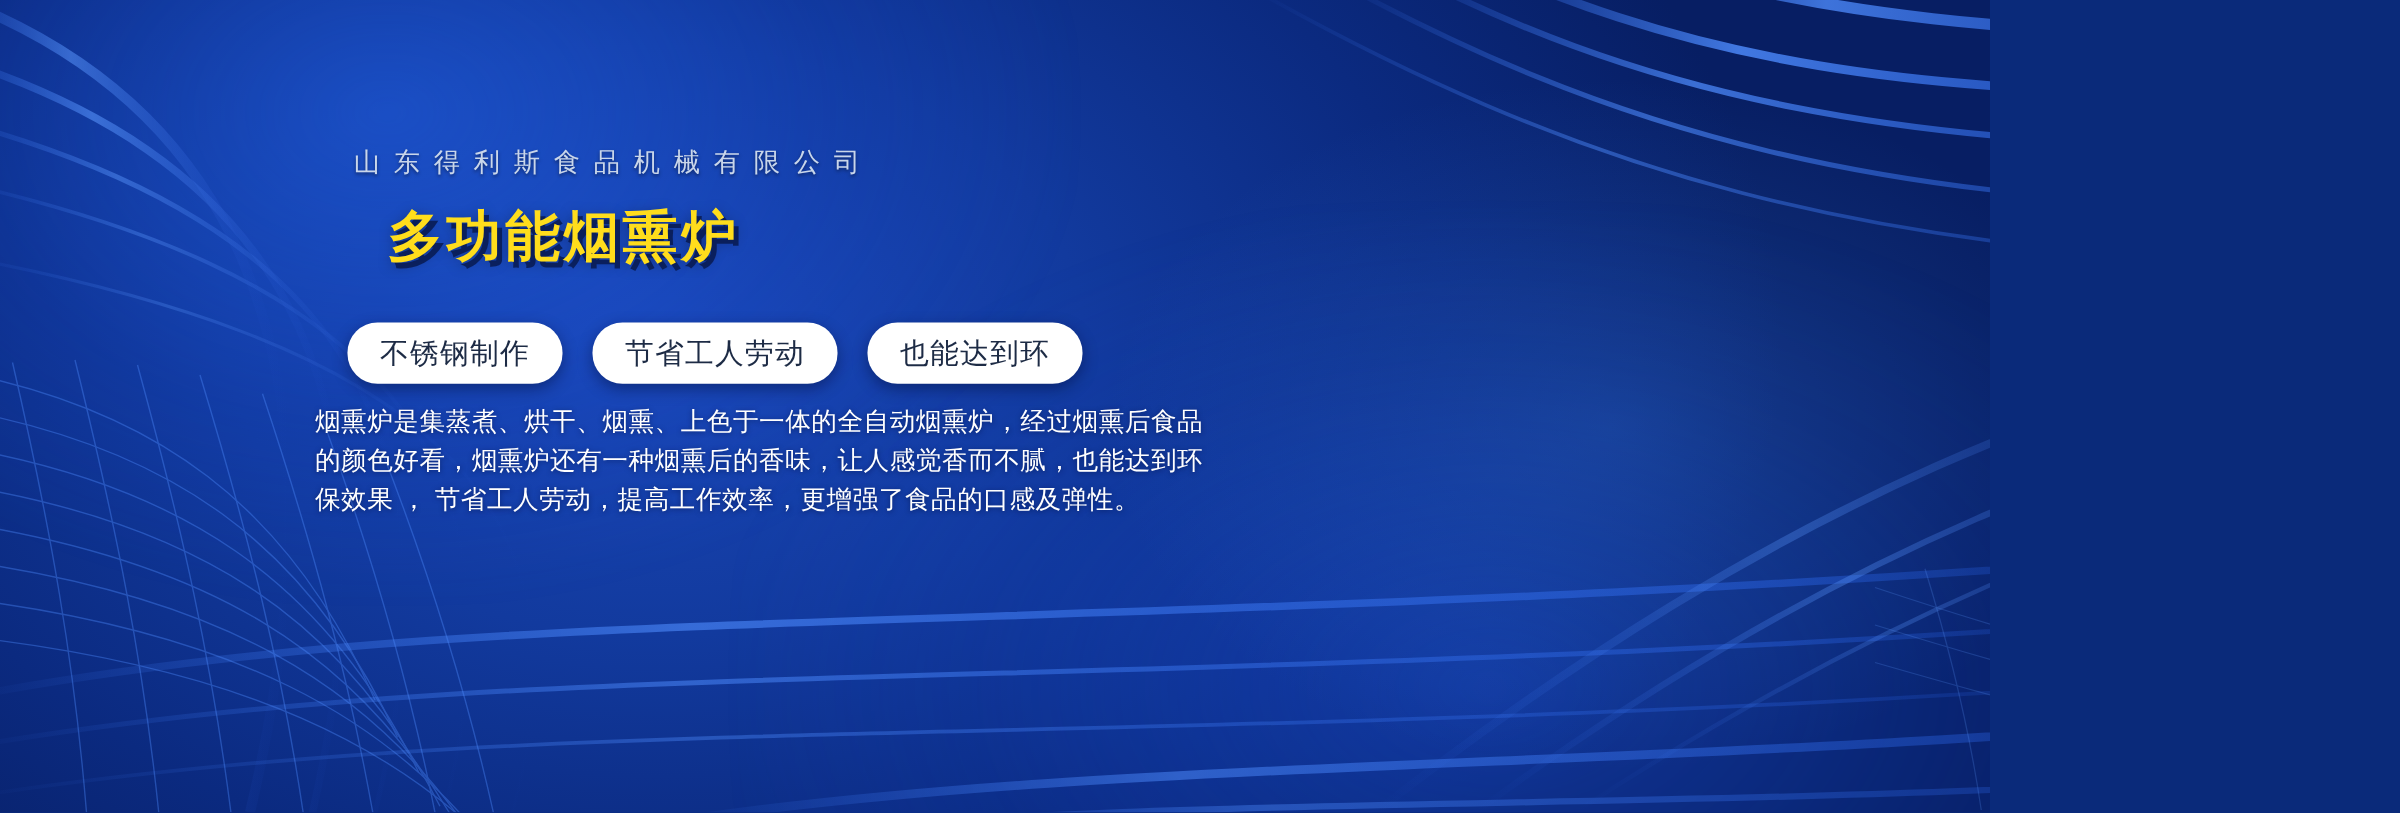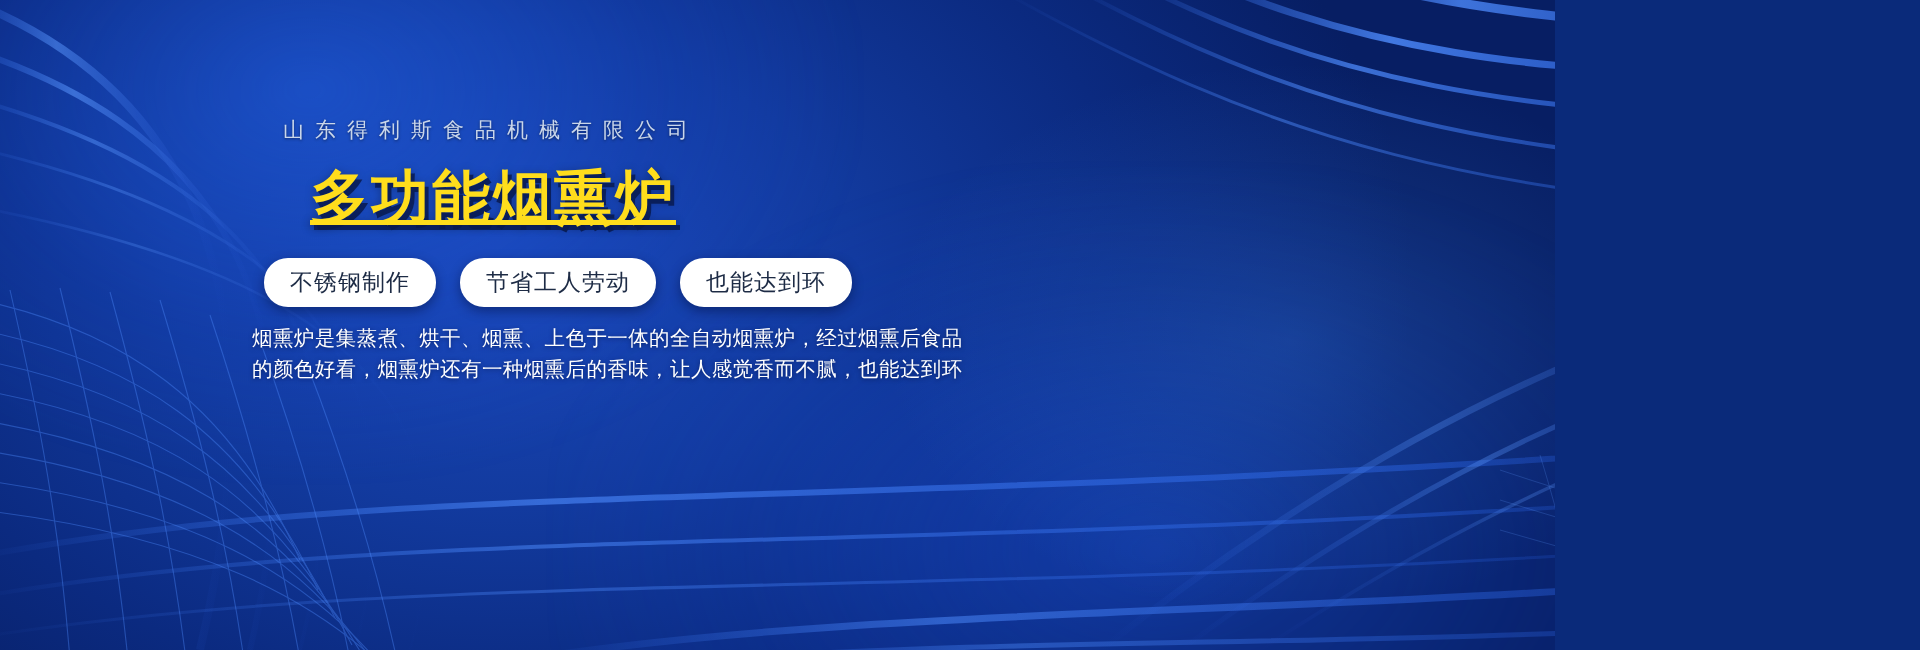--- a/index.html
+++ b/index.html
@@ -6,20 +6,21 @@
   body{
     width:1920px;height:650px;overflow:hidden;
     font-family:"Liberation Sans","DejaVu Sans",sans-serif;
     background:#0a2a7a;
   }
   .banner{
     position:relative;width:1555px;height:650px;overflow:hidden;
     background:
       radial-gradient(ellipse 900px 620px at 33% 42%, #1a47b8 0%, #123a9e 38%, #0b2a80 70%, #071e63 100%),
       linear-gradient(120deg,#061a5c 0%, #0d2f8e 35%, #1240ad 60%, #07205f 100%);
+    padding-left: 37px;
   }
   
   .waves{position:absolute;inset:0;pointer-events:none;}
   .waves svg{position:absolute;inset:0;width:1920px;height:650px;}
   .glow-tl{
     position:absolute;left:-240px;top:-300px;width:1100px;height:780px;
     background:radial-gradient(ellipse at center,rgba(40,110,255,.40) 0%,rgba(25,80,220,.14) 45%,rgba(0,0,0,0) 72%);
     filter:blur(6px);pointer-events:none;
   }
   .glow-br{
@@ -35,27 +36,26 @@
   
   .content{position:absolute;left:0;top:0;width:900px;height:650px;}
   .company{
     position:absolute;left:283px;top:116px;
     font-size:21px;color:#c9d6ea;letter-spacing:11px;
     font-weight:400;white-space:nowrap;
     text-shadow:0 1px 3px rgba(0,0,0,.45);
   }
   .headline{
     position:absolute;left:310px;top:168px;
-    font-size:58px;font-weight:bold;color:#ffdd1c;
+    font-size:44px;font-weight:bold;color:#ffdd1c;
     letter-spacing:3px;white-space:nowrap;line-height:1;
     text-shadow:4px 5px 0 rgba(8,26,80,.85), 0 2px 10px rgba(0,0,0,.35);
-    text-decoration:underline;
   }
   .pills{
-    position:absolute;left:264px;top:258px;display:flex;gap:24px;
+    position:absolute;left:278px;top:258px;display:flex;gap:24px;
   }
   .pill{
     background:#ffffff;border-radius:24px;
     padding:9px 26px;font-size:23px;color:#1d2b45;
     white-space:nowrap;letter-spacing:1px;
     box-shadow:0 4px 12px rgba(0,10,50,.45);
   }
   .para{
     position:absolute;left:252px;top:322px;width:560px;
     font-size:20.5px;color:#ffffff;line-height:31px;
@@ -195,20 +195,21 @@
 
     <div class="pills">
       <div class="pill">不锈钢制作</div>
       <div class="pill">节省工人劳动</div>
       <div class="pill">也能达到环</div>
     </div>
 
     <div class="para">
       <div>烟熏炉是集蒸煮、烘干、烟熏、上色于一体的全自动烟熏炉，经过烟熏后食品</div>
       <div>的颜色好看，烟熏炉还有一种烟熏后的香味，让人感觉香而不腻，也能达到环</div>
+      <div>保效果 ， 节省工人劳动，提高工作效率，更增强了食品的口感及弹性。</div>
     </div>
   </div>
 
   <div class="photo">
     <div class="floor-shadow"></div>
     <div class="plate"></div>
 
     <div class="sign">
       <div class="sign-logo">
         <span class="mk"></span>

